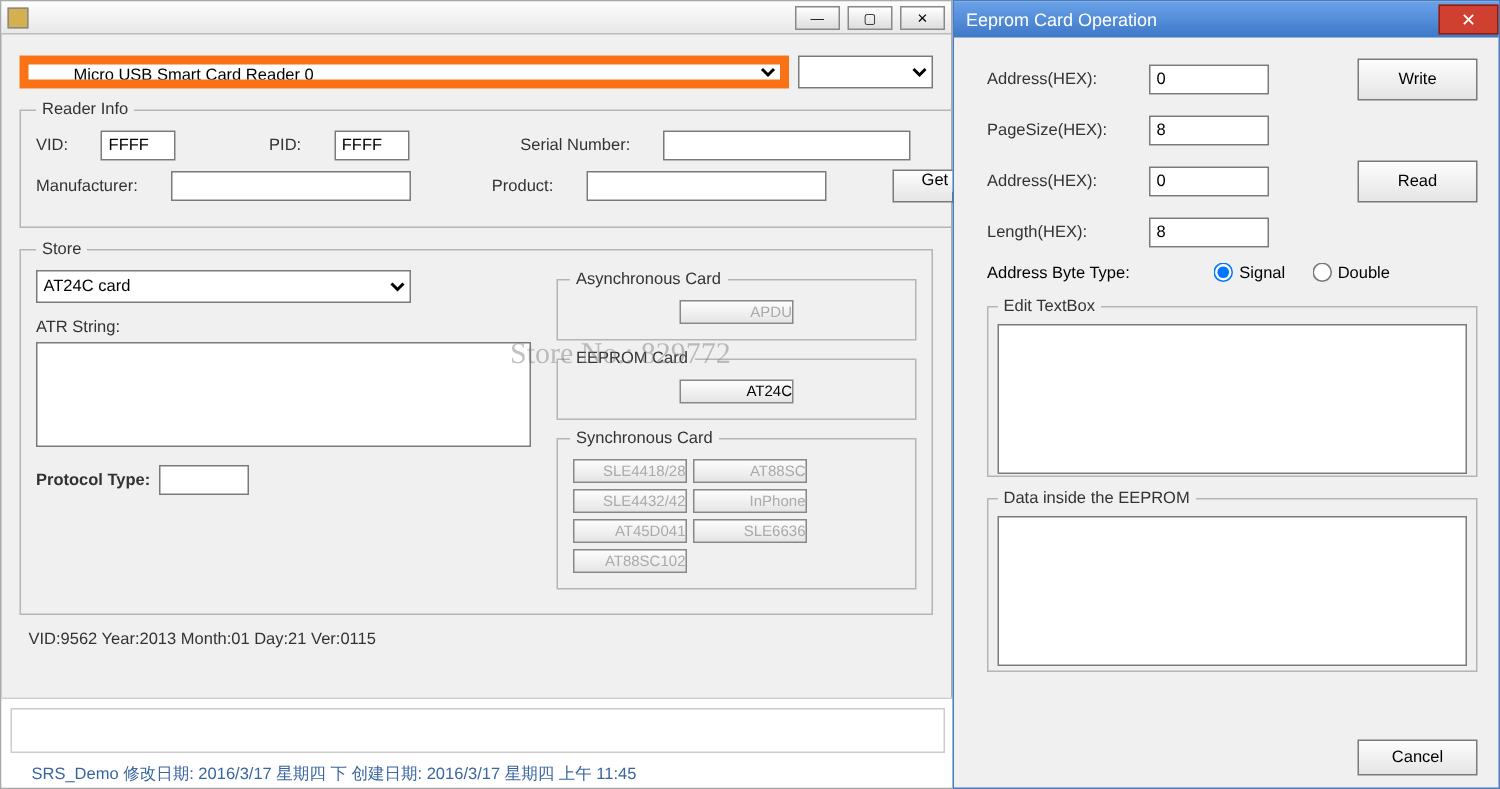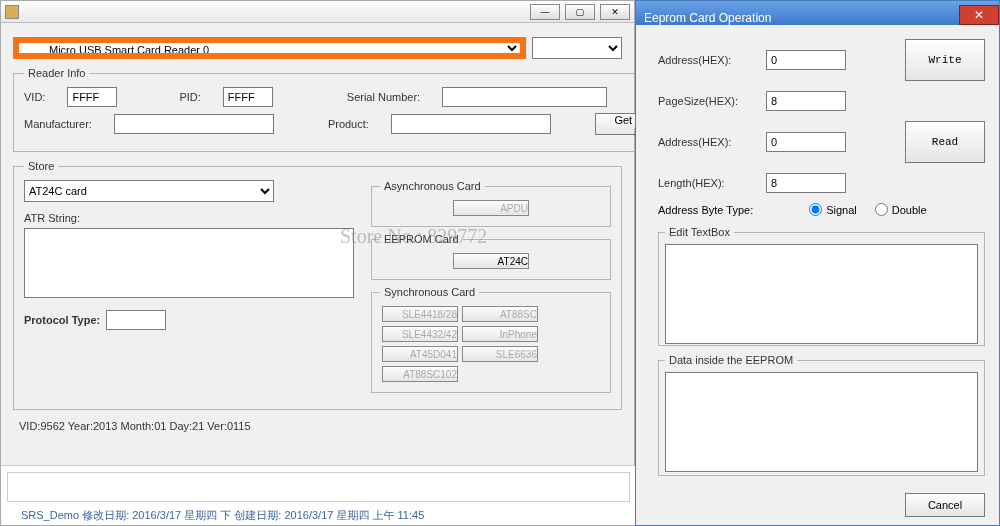--- a/index.html
+++ b/index.html
@@ -166,21 +166,21 @@
   position: absolute;
   left: 635px; top: 0;
   width: 365px; height: 526px;
   background: #f0f0f0;
   border: 1px solid #4a7bbd;
 }
 .titlebar-right {
   height: 24px;
   background: linear-gradient(#6aa2e8, #3d78c8);
   display: flex;
-  align-items: flex-end;
+  align-items: center;
   padding: 0 0 0 8px;
   color: #fff;
   font-size: 12px;
   justify-content: space-between;
 }
 .titlebar-right .title { font-weight: normal; }
 .close-btn {
   width: 40px; height: 20px;
   background: #d04030;
   color: #fff;
@@ -191,21 +191,21 @@
 }
 
 .right-body { padding: 14px 14px 6px 22px; }
 .form-row {
   display: flex; align-items: center;
   margin-bottom: 10px;
   gap: 8px;
 }
 .form-row label { width: 100px; text-align: left; color: #333; }
 .form-row input.txt { width: 80px; }
-.btn-wide { width: 80px; height: 42px; font-family: Liberation Mono, monospace; }
+.btn-wide { width: 80px; height: 28px; }
 
 .addr-type-row { display:flex; align-items:center; gap: 18px; margin: 8px 0 10px 0; }
 .radio-grp { display:flex; align-items:center; gap:4px; }
 
 fieldset.edit-tb { height: 120px; padding: 6px; }
 .textarea {
   width: 100%; height: 100px;
   border: 1px solid #7a7a7a;
   background: #fff;
   resize: none;

